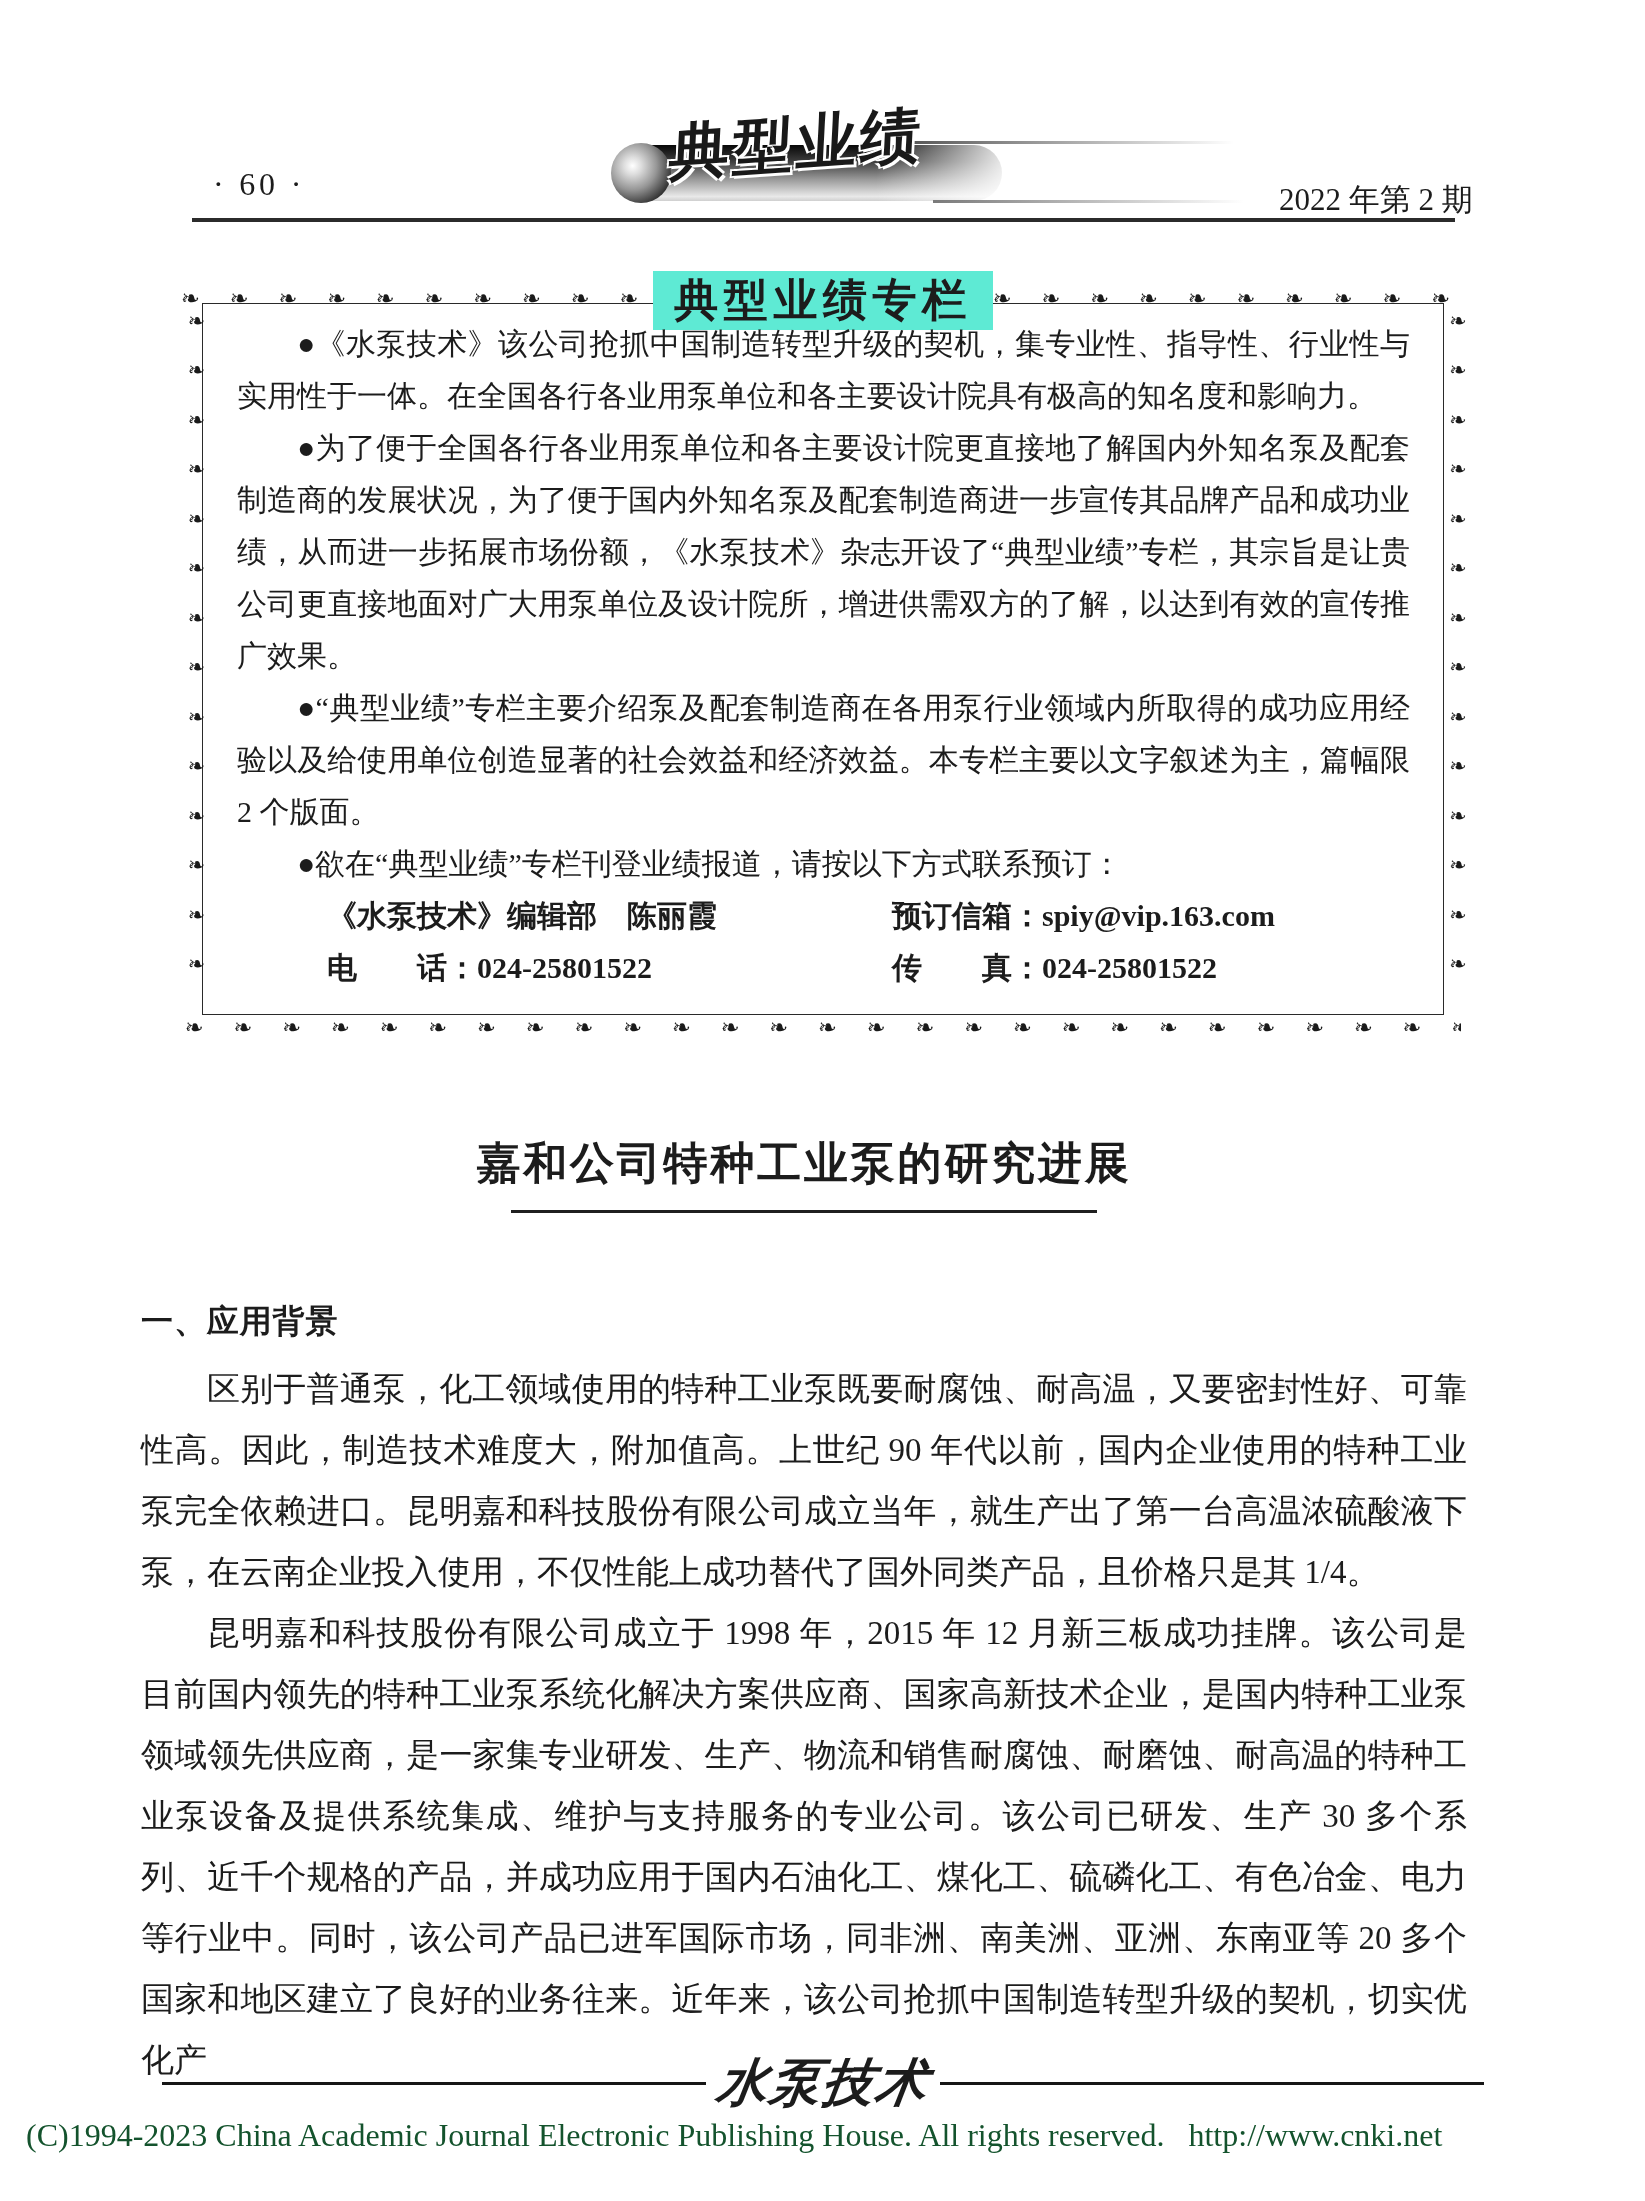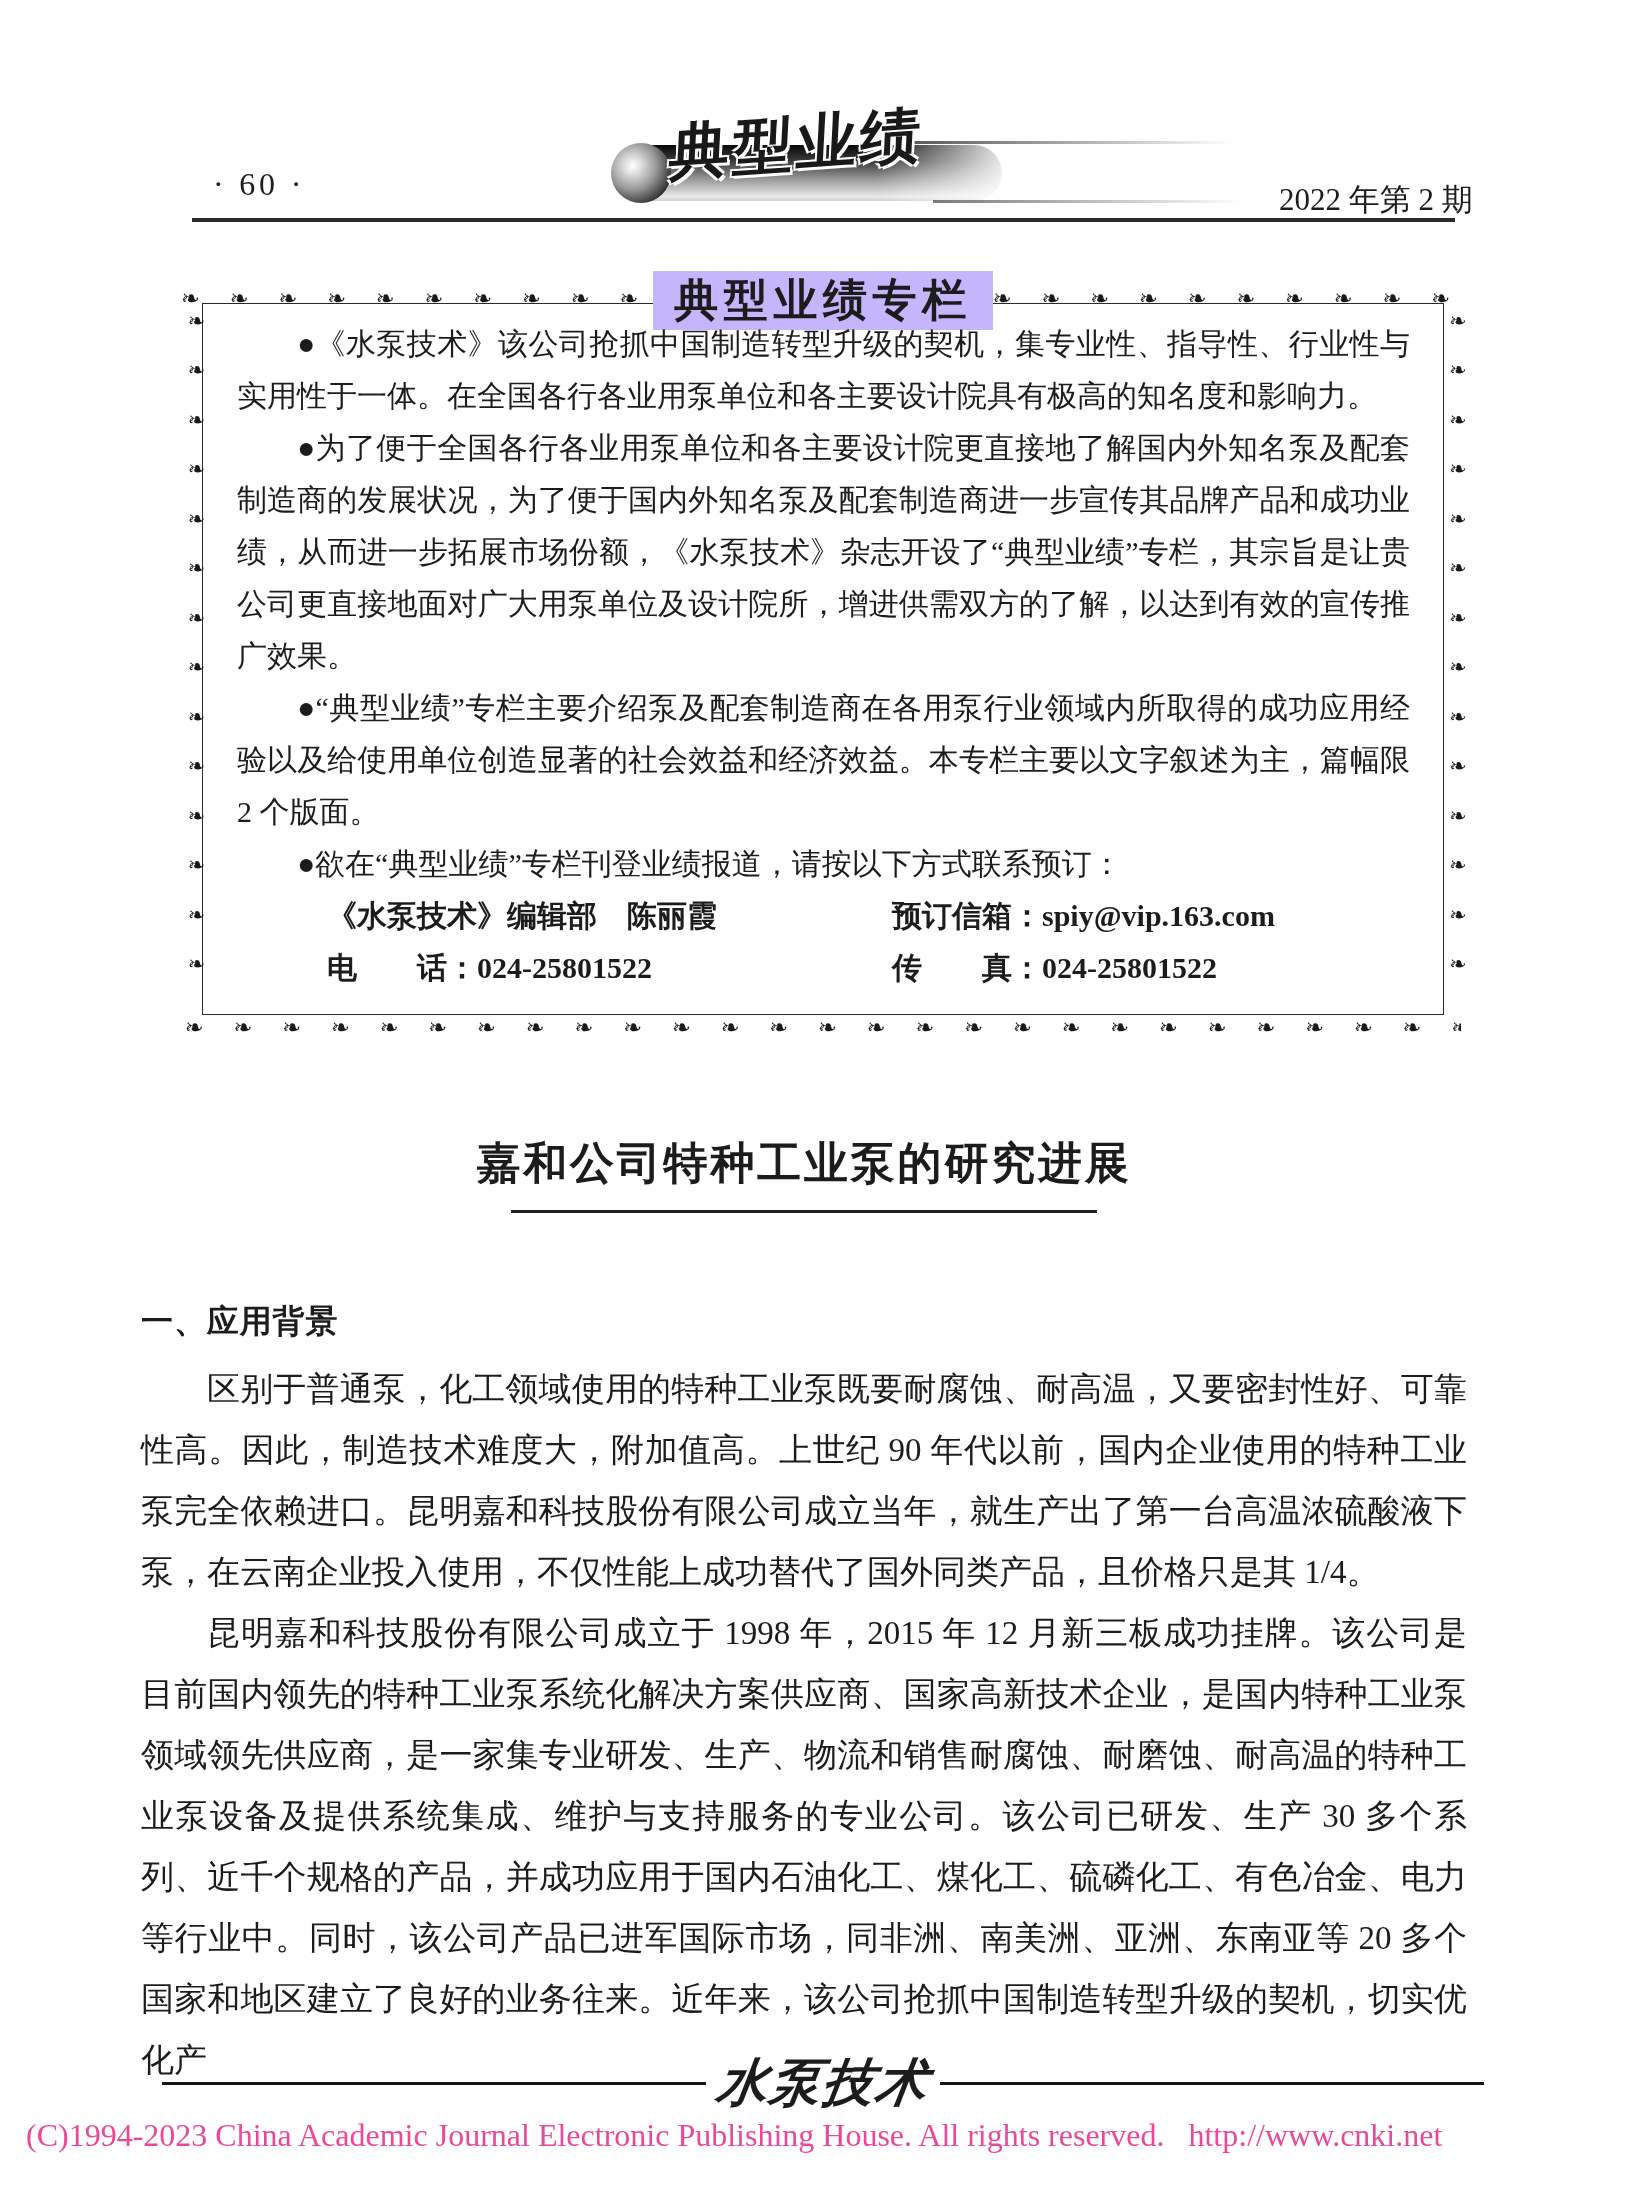--- a/index.html
+++ b/index.html
@@ -30,21 +30,21 @@
     transform:rotate(-4deg) skewX(-7deg);
     text-shadow:2.8px 2.8px 0 #fff,-1.9px 1.9px 0 #fff,1.9px -1.9px 0 #fff,-1.9px -1.9px 0 #fff;}
 
   
   .feature-box{position:absolute;top:277px;left:181px;width:1284px;height:759px;}
   .box-frame{position:absolute;top:26px;left:21px;right:21px;bottom:21px;border:1.9px solid #2a2a2a;}
   .orn{color:#1a1a1a;font-family:"DejaVu Sans",sans-serif;overflow:hidden;white-space:nowrap;line-height:1;}
   .orn-top-row{position:absolute;top:-5.6px;left:0;right:0;display:flex;align-items:center;}
   .orn-h{flex:1;font-size:22.6px;letter-spacing:11.3px;height:28px;}
   .box-title{font-family:"Liberation Sans","DejaVu Sans",sans-serif;font-weight:bold;font-size:44px;
-    letter-spacing:5.6px;padding:0 21px;background:#c4b5fd;white-space:nowrap;}
+    letter-spacing:5.6px;padding:0 21px;background:#5eead4;white-space:nowrap;}
   .orn-bottom{position:absolute;bottom:-7.5px;left:3.8px;right:3.8px;text-align:center;font-size:22.6px;
     letter-spacing:11.3px;height:28px;}
   .orn-v{position:absolute;top:32px;bottom:28px;width:28px;writing-mode:vertical-rl;font-size:21px;
     letter-spacing:9.4px;}
   .orn-left{left:-2.8px;}
   .orn-right{right:-2.8px;}
   .box-content{position:absolute;top:41px;left:56px;right:55px;font-size:30px;line-height:52px;
     text-align:justify;}
   .box-content p{margin:0;text-indent:2em;}
   .contact-row{display:flex;font-weight:bold;justify-content:space-between;}
@@ -58,21 +58,21 @@
   .title-underline{width:586px;height:2.8px;background:#1f1f1f;margin:17px auto 0;}
   .section-heading{margin:87px 0 15px 0;font-family:"Liberation Sans","DejaVu Sans",sans-serif;
     font-weight:bold;font-size:32px;letter-spacing:0.9px;}
   .article p{margin:0;font-size:33px;line-height:61px;text-align:justify;text-indent:2em;}
 
   
   .footer{position:absolute;top:2049px;left:162px;width:1322px;display:flex;align-items:center;}
   .footer-rule{flex:1;height:3.8px;background:#161616;}
   .journal-logo{font-family:"Liberation Serif","DejaVu Serif",serif;font-weight:bold;font-style:italic;
     font-size:51px;padding:0 11.3px;transform:skewX(-8deg);letter-spacing:1.9px;}
-  .copyright{position:absolute;top:2117px;left:26px;font-size:32px;color:#ec4899;white-space:pre;
+  .copyright{position:absolute;top:2117px;left:26px;font-size:32px;color:#14532d;white-space:pre;
     font-family:"Liberation Serif","DejaVu Serif",serif;}
 </style>
 </head>
 <body>
 
 <div class="page">
 
   <div class="page-number">· 60 ·</div>
 
   <div class="banner">

